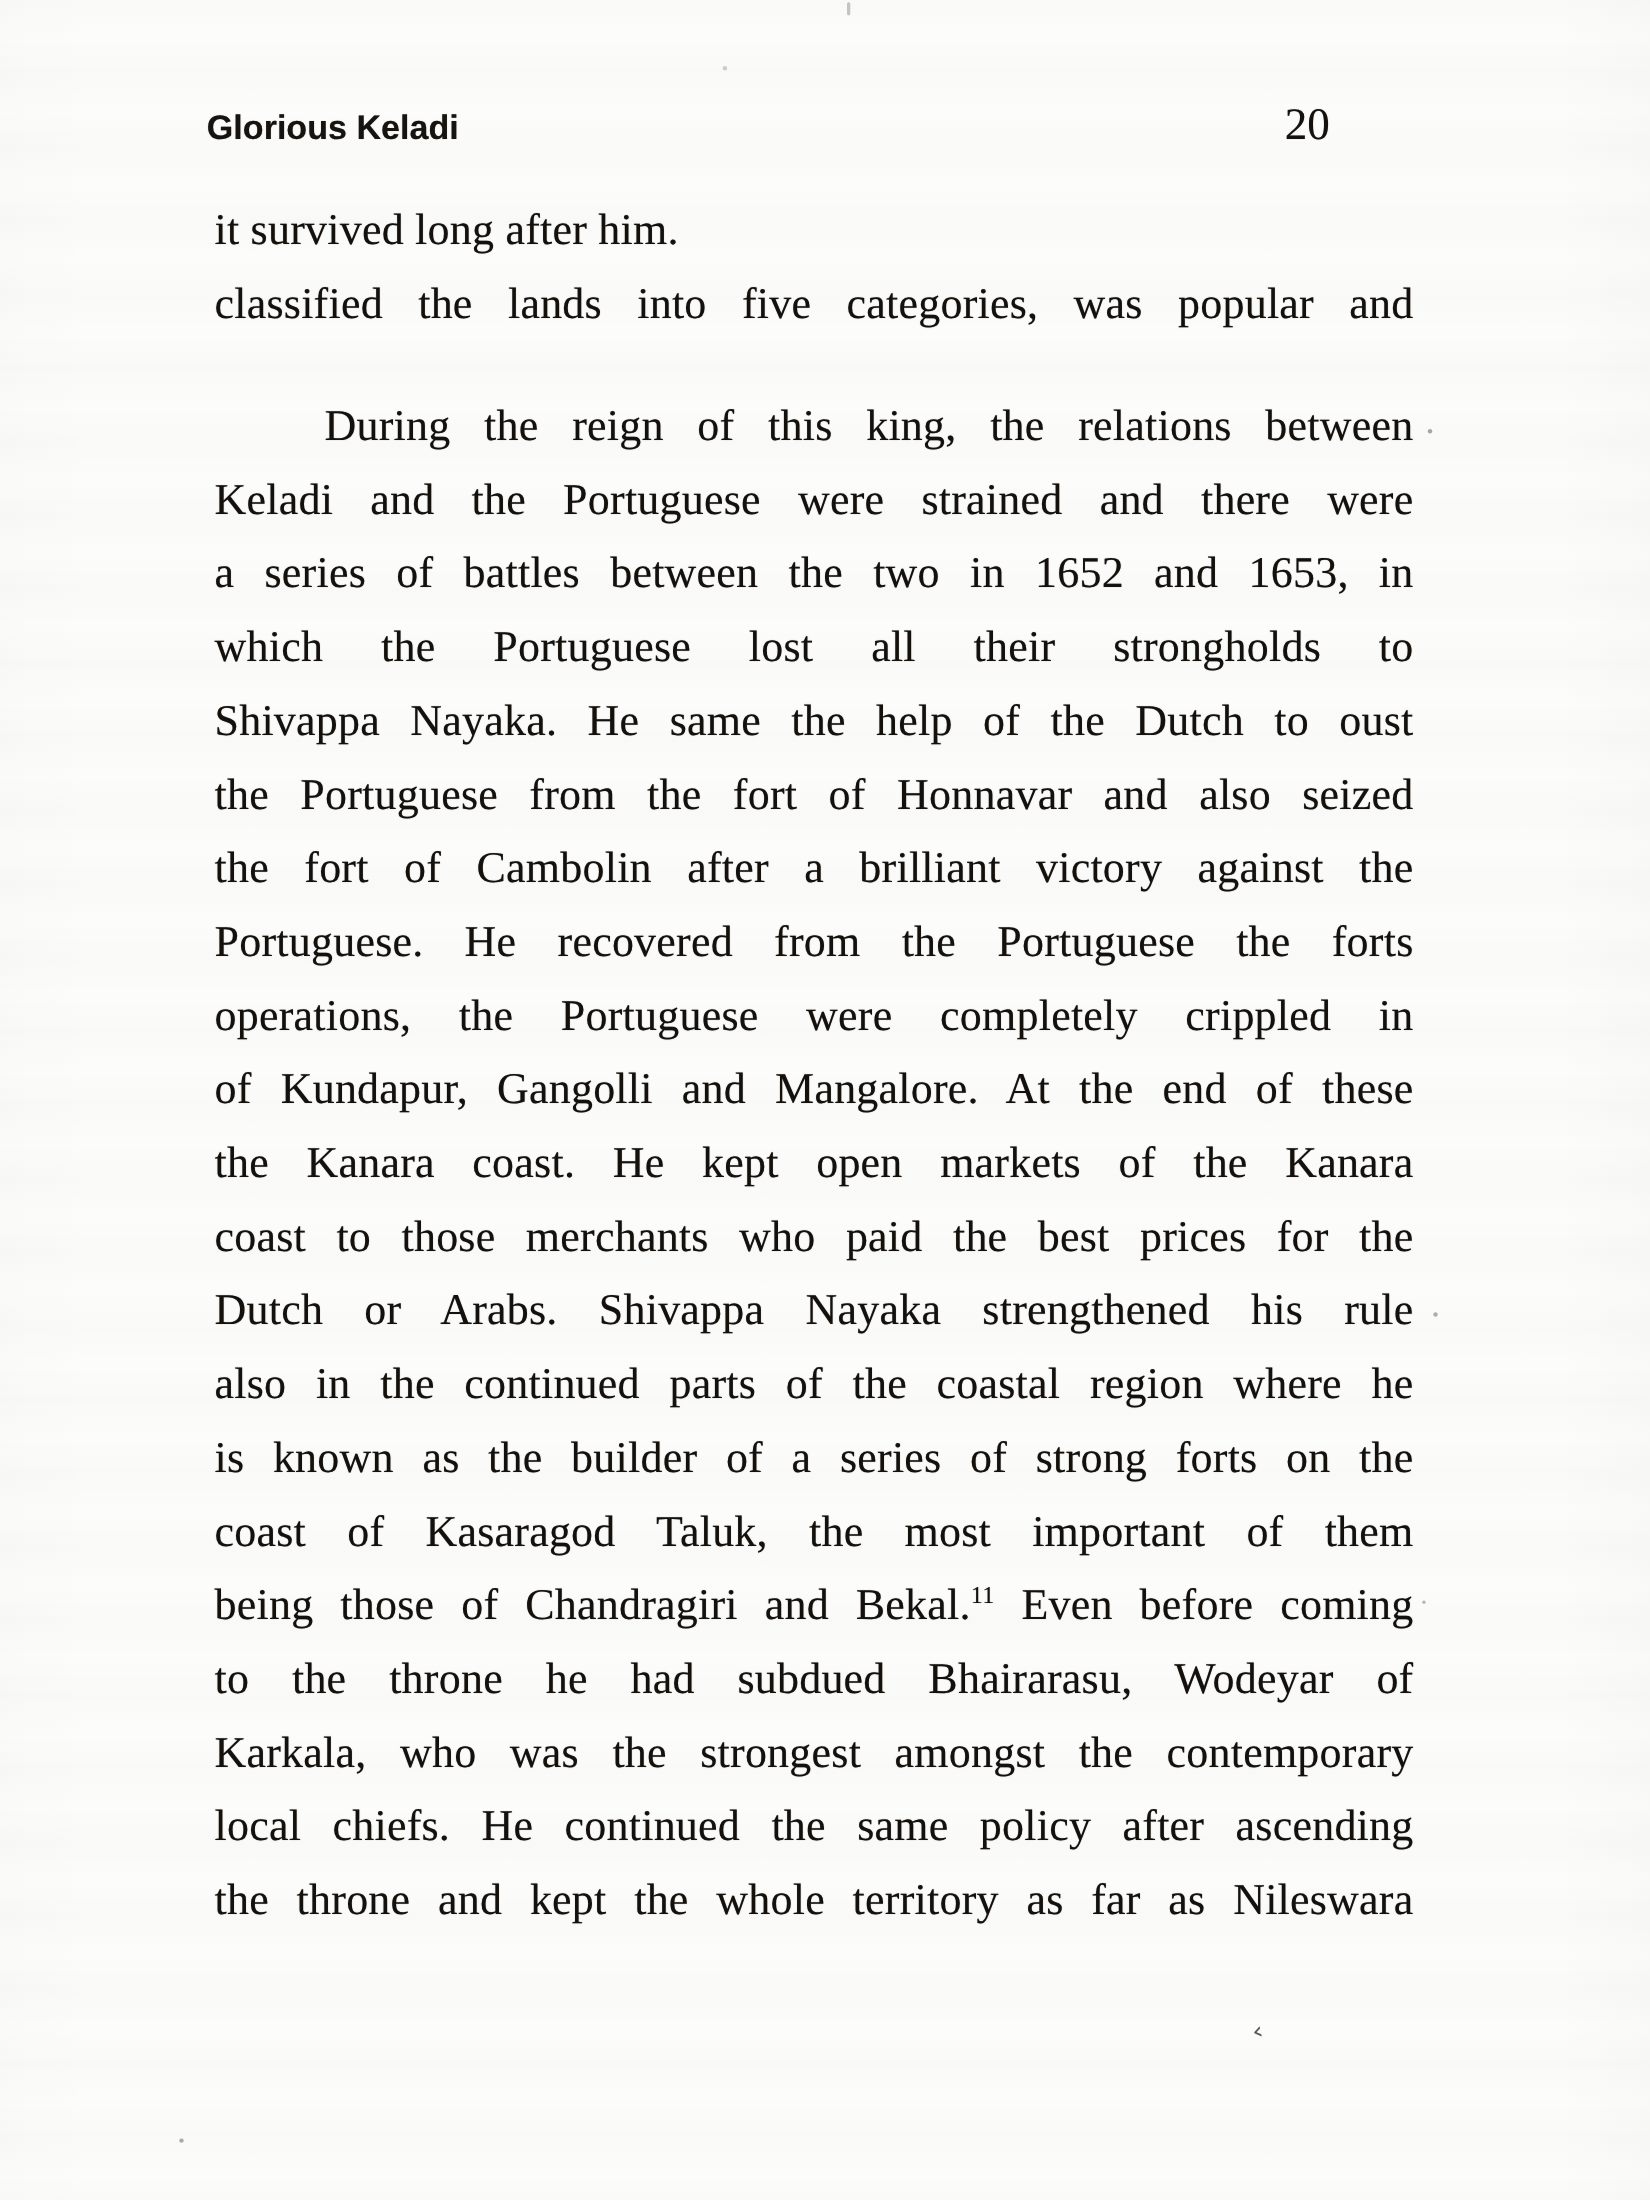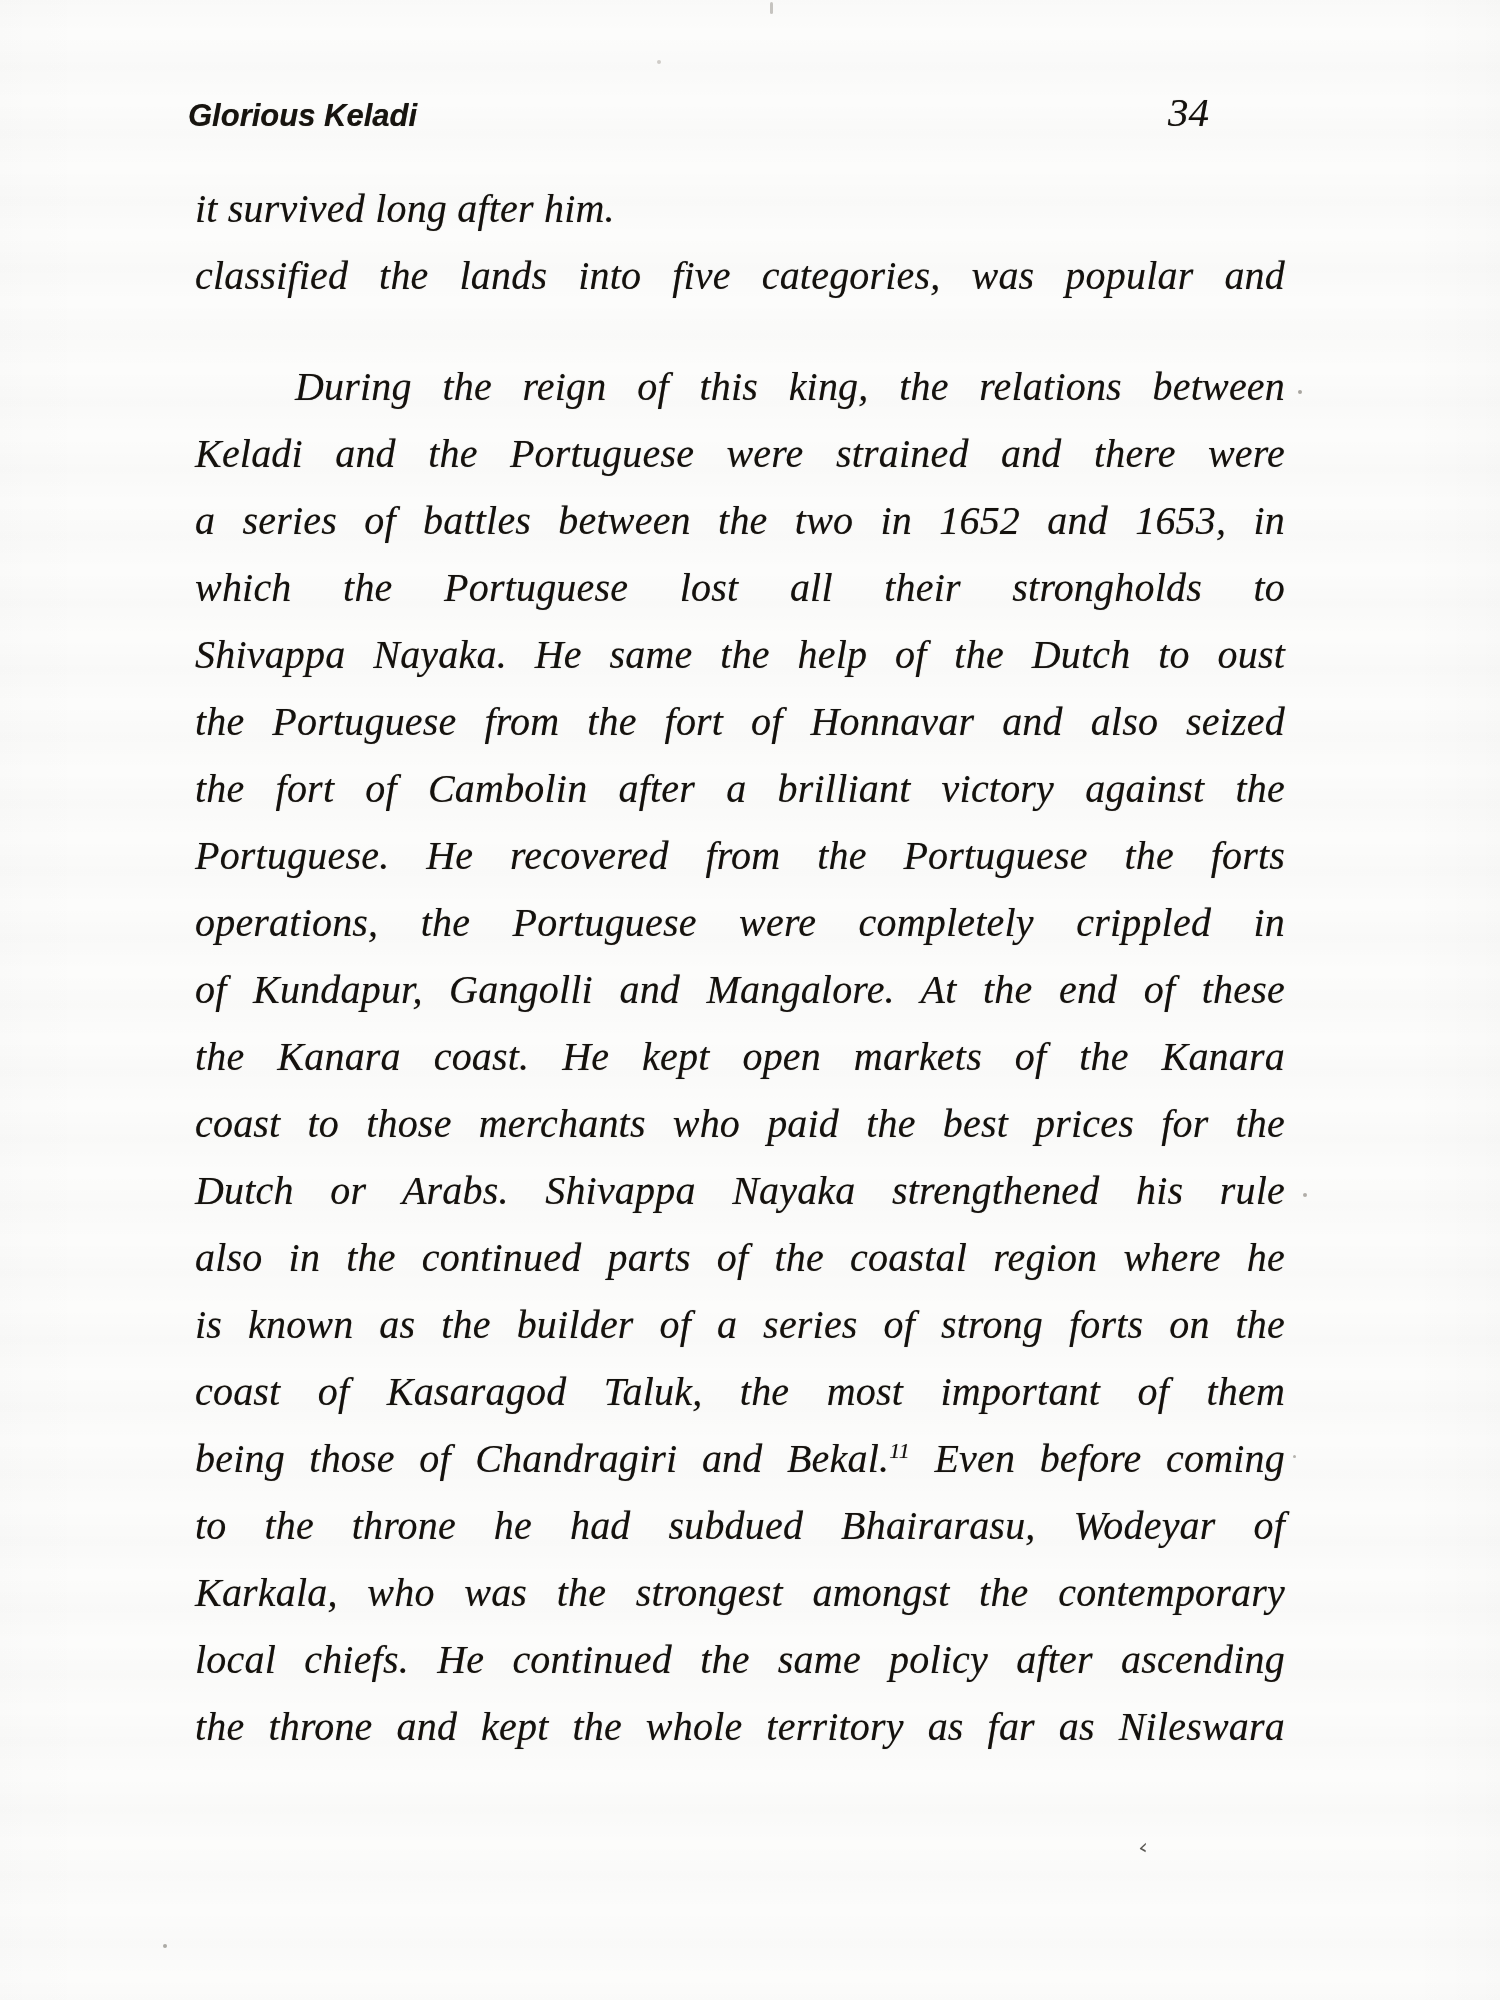--- a/index.html
+++ b/index.html
@@ -7,21 +7,20 @@
     position:relative;
     width:1500px;height:2000px;
     background:#fcfcfb;
     background-image:
       repeating-linear-gradient(180deg,
         rgba(0,0,0,0.010) 0px, rgba(0,0,0,0.000) 34px, rgba(0,0,0,0.012) 67px),
       linear-gradient(90deg, rgba(0,0,0,0.008) 0%, rgba(0,0,0,0) 6%, rgba(0,0,0,0) 94%, rgba(0,0,0,0.010) 100%);
     overflow:hidden;
     font-family:"Liberation Serif","DejaVu Serif",serif;
     color:#151310;
-    font-style:italic;
   }
   .header-title{
     position:absolute;left:188px;top:98px;
     font-family:"Liberation Sans","DejaVu Sans",sans-serif;
     font-weight:600;
     font-size:31px;
     letter-spacing:0px;
     color:#17140f;
     text-shadow:0 0 0.7px rgba(20,16,10,0.55);
   }
@@ -71,21 +70,21 @@
   .speck.s5{left:1293px;top:1455px;width:3px;height:3px;background:#b5b2ad;}
   .speck.s6{left:163px;top:1944px;width:4px;height:4px;background:#acaaa5;}
 </style>
 </head>
 <body>
 
 <div class="page">
 
   <div class="header-title">Glorious Keladi</div>
 
-  <div class="page-number">34</div>
+  <div class="page-number">20</div>
 
   <div class="body-text">
       <div class="text-line para-end">it survived long after him.</div>
       <div class="text-line">classified the lands into five categories, was popular and</div>
       <div class="text-line para-start">During the reign of this king, the relations between</div>
       <div class="text-line">Keladi and the Portuguese were strained and there were</div>
       <div class="text-line">a series of battles between the two in 1652 and 1653, in</div>
       <div class="text-line">which the Portuguese lost all their strongholds to</div>
       <div class="text-line">Shivappa Nayaka. He same the help of the Dutch to oust</div>
       <div class="text-line">the Portuguese from the fort of Honnavar and also seized</div>

